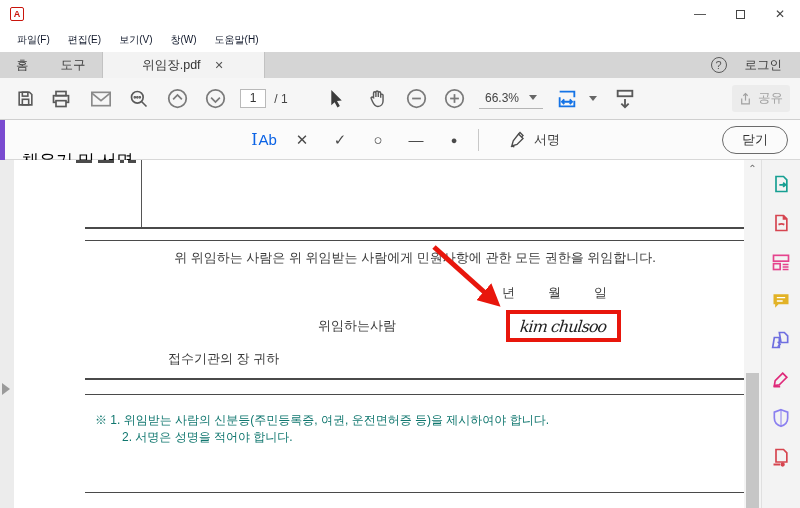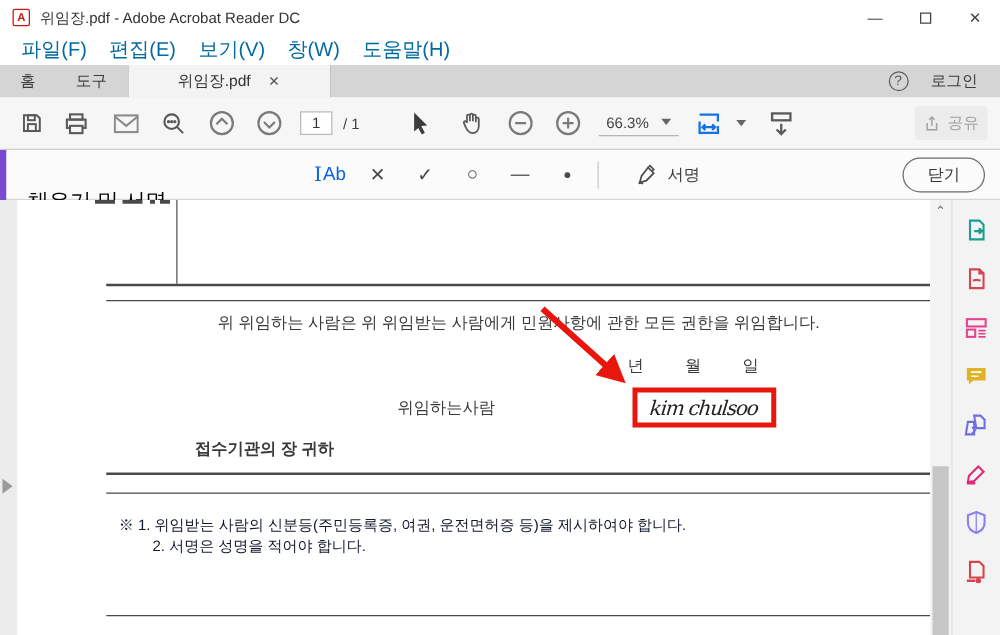--- a/index.html
+++ b/index.html
@@ -9,21 +9,21 @@
   
   .titlebar { left:0; top:0; width:800px; height:28px; background:#fff; display:flex; align-items:center; }
   .pdf-logo { width:14px; height:14px; margin-left:10px; border:1.5px solid #c9150c; border-radius:2px; color:#c9150c; font-size:9px; font-weight:bold; display:flex; align-items:center; justify-content:center; }
   .win-title { margin-left:8px; font-size:12px; color:#333; }
   .win-controls { position:absolute; right:0; top:0; height:28px; display:flex; }
   .win-btn { width:40px; height:28px; display:flex; align-items:center; justify-content:center; font-size:12px; color:#444; cursor:default; }
   .max-glyph { width:9px; height:9px; border:1px solid #444; }
 
   
   .menubar { left:0; top:28px; width:800px; height:24px; background:#fff; display:flex; align-items:center; padding-left:8px; }
-  .menu-item { font-size:16px; color:#0369a1; padding:3px 9px; }
+  .menu-item { font-size:10px; color:#0f172a; padding:3px 9px; }
 
   
   .tabstrip { left:0; top:52px; width:800px; height:26px; background:#d5d5d5; display:flex; align-items:stretch; }
   .strip-tab { font-size:12.5px; color:#3b3b3b; display:flex; align-items:center; padding:0 16px; }
   .doc-tab { width:163px; background:#f3f3f3; display:flex; align-items:center; justify-content:center; gap:14px; font-size:12.5px; color:#333; border-left:1px solid #c2c2c2; border-right:1px solid #c2c2c2; }
   .tab-close { font-size:11px; color:#555; }
   .strip-right { position:absolute; right:0; top:52px; height:26px; display:flex; align-items:center; gap:18px; padding-right:18px; }
   .help-circle { width:16px; height:16px; border:1.4px solid #5a5a5a; border-radius:50%; color:#5a5a5a; font-size:11px; display:flex; align-items:center; justify-content:center; }
   .login { font-size:12.5px; color:#3b3b3b; }
 
@@ -57,38 +57,37 @@
   .doc * { position:absolute; }
   .remnant { background:#4a4a4a; height:3px; top:0; }
   .vline { width:1px; background:#555; }
   .hline { left:71px; width:660px; background:#4a4a4a; }
   .doc-text { font-size:13px; color:#3a3a3a; white-space:nowrap; }
   .statement { left:71px; top:89px; width:660px; text-align:center; }
   .date-row { left:488px; top:124px; display:flex; gap:33px; position:absolute; }
   .date-row span { position:static; }
   .sig-box { left:492px; top:150px; width:115px; height:32px; border:4px solid #e8160c; display:flex; align-items:center; justify-content:center; }
   .sig-box span { position:static; font-family:"DejaVu Serif", serif; font-style:italic; font-size:16px; color:#222; letter-spacing:-1px; transform:skewX(-6deg); white-space:nowrap; }
-  .note { font-size:12px; color:#0f172a; white-space:nowrap; }
+  .note { font-size:12px; color:#0f766e; white-space:nowrap; }
 
   
   .scrollbar { left:744px; top:160px; width:17px; height:348px; background:#f4f4f4; }
   .scroll-up { left:744px; top:163px; width:17px; text-align:center; font-size:10px; color:#666; }
   .scroll-thumb { left:746px; top:373px; width:13px; height:135px; background:#c6c6c6; }
 
   
   .sidebar { left:761px; top:160px; width:39px; height:348px; background:#f3f3f3; border-left:1px solid #e0e0e0; }
   .side-btn { position:absolute; left:761px; width:39px; height:34px; display:flex; align-items:center; justify-content:center; }
   .side-active { left:761px; top:477px; width:39px; height:31px; background:#7a4bd0; display:flex; align-items:center; justify-content:center; }
 </style>
 </head>
 <body>
 
 <div class="abs titlebar">
   <div class="pdf-logo">A</div>
-  <span class="win-title">위임장.pdf - Adobe Acrobat Reader DC</span>
   <div class="win-controls">
     <div class="win-btn">—</div>
     <div class="win-btn">
         <div class="max-glyph"></div>
       </div>
     <div class="win-btn">✕</div>
   </div>
 </div>
 
 <div class="abs menubar">
@@ -258,21 +257,21 @@
     <span>월</span>
     <span>일</span>
   </div>
 
   <div class="doc-text" style="left:304px;top:157px;">위임하는사람</div>
 
   <div class="sig-box">
     <span>kim chulsoo</span>
   </div>
 
-  <div class="doc-text" style="left:142px;top:190px;font-weight:bold;">접수기관의 장 귀하</div>
+  <div class="doc-text" style="left:154px;top:190px;">접수기관의 장 귀하</div>
 
   <div class="hline" style="top:218px;height:2px;"></div>
   <div class="hline" style="top:234px;height:1px;"></div>
 
   <div class="note" style="left:81px;top:252px;">※ 1. 위임받는 사람의 신분등(주민등록증, 여권, 운전면허증 등)을 제시하여야 합니다.</div>
   <div class="note" style="left:81px;top:269px;margin-left:27px;">2. 서명은 성명을 적어야 합니다.</div>
 
   <div class="hline" style="top:332px;height:1px;"></div>
 
   <svg style="left:400px;top:77px;" width="110" height="85">

